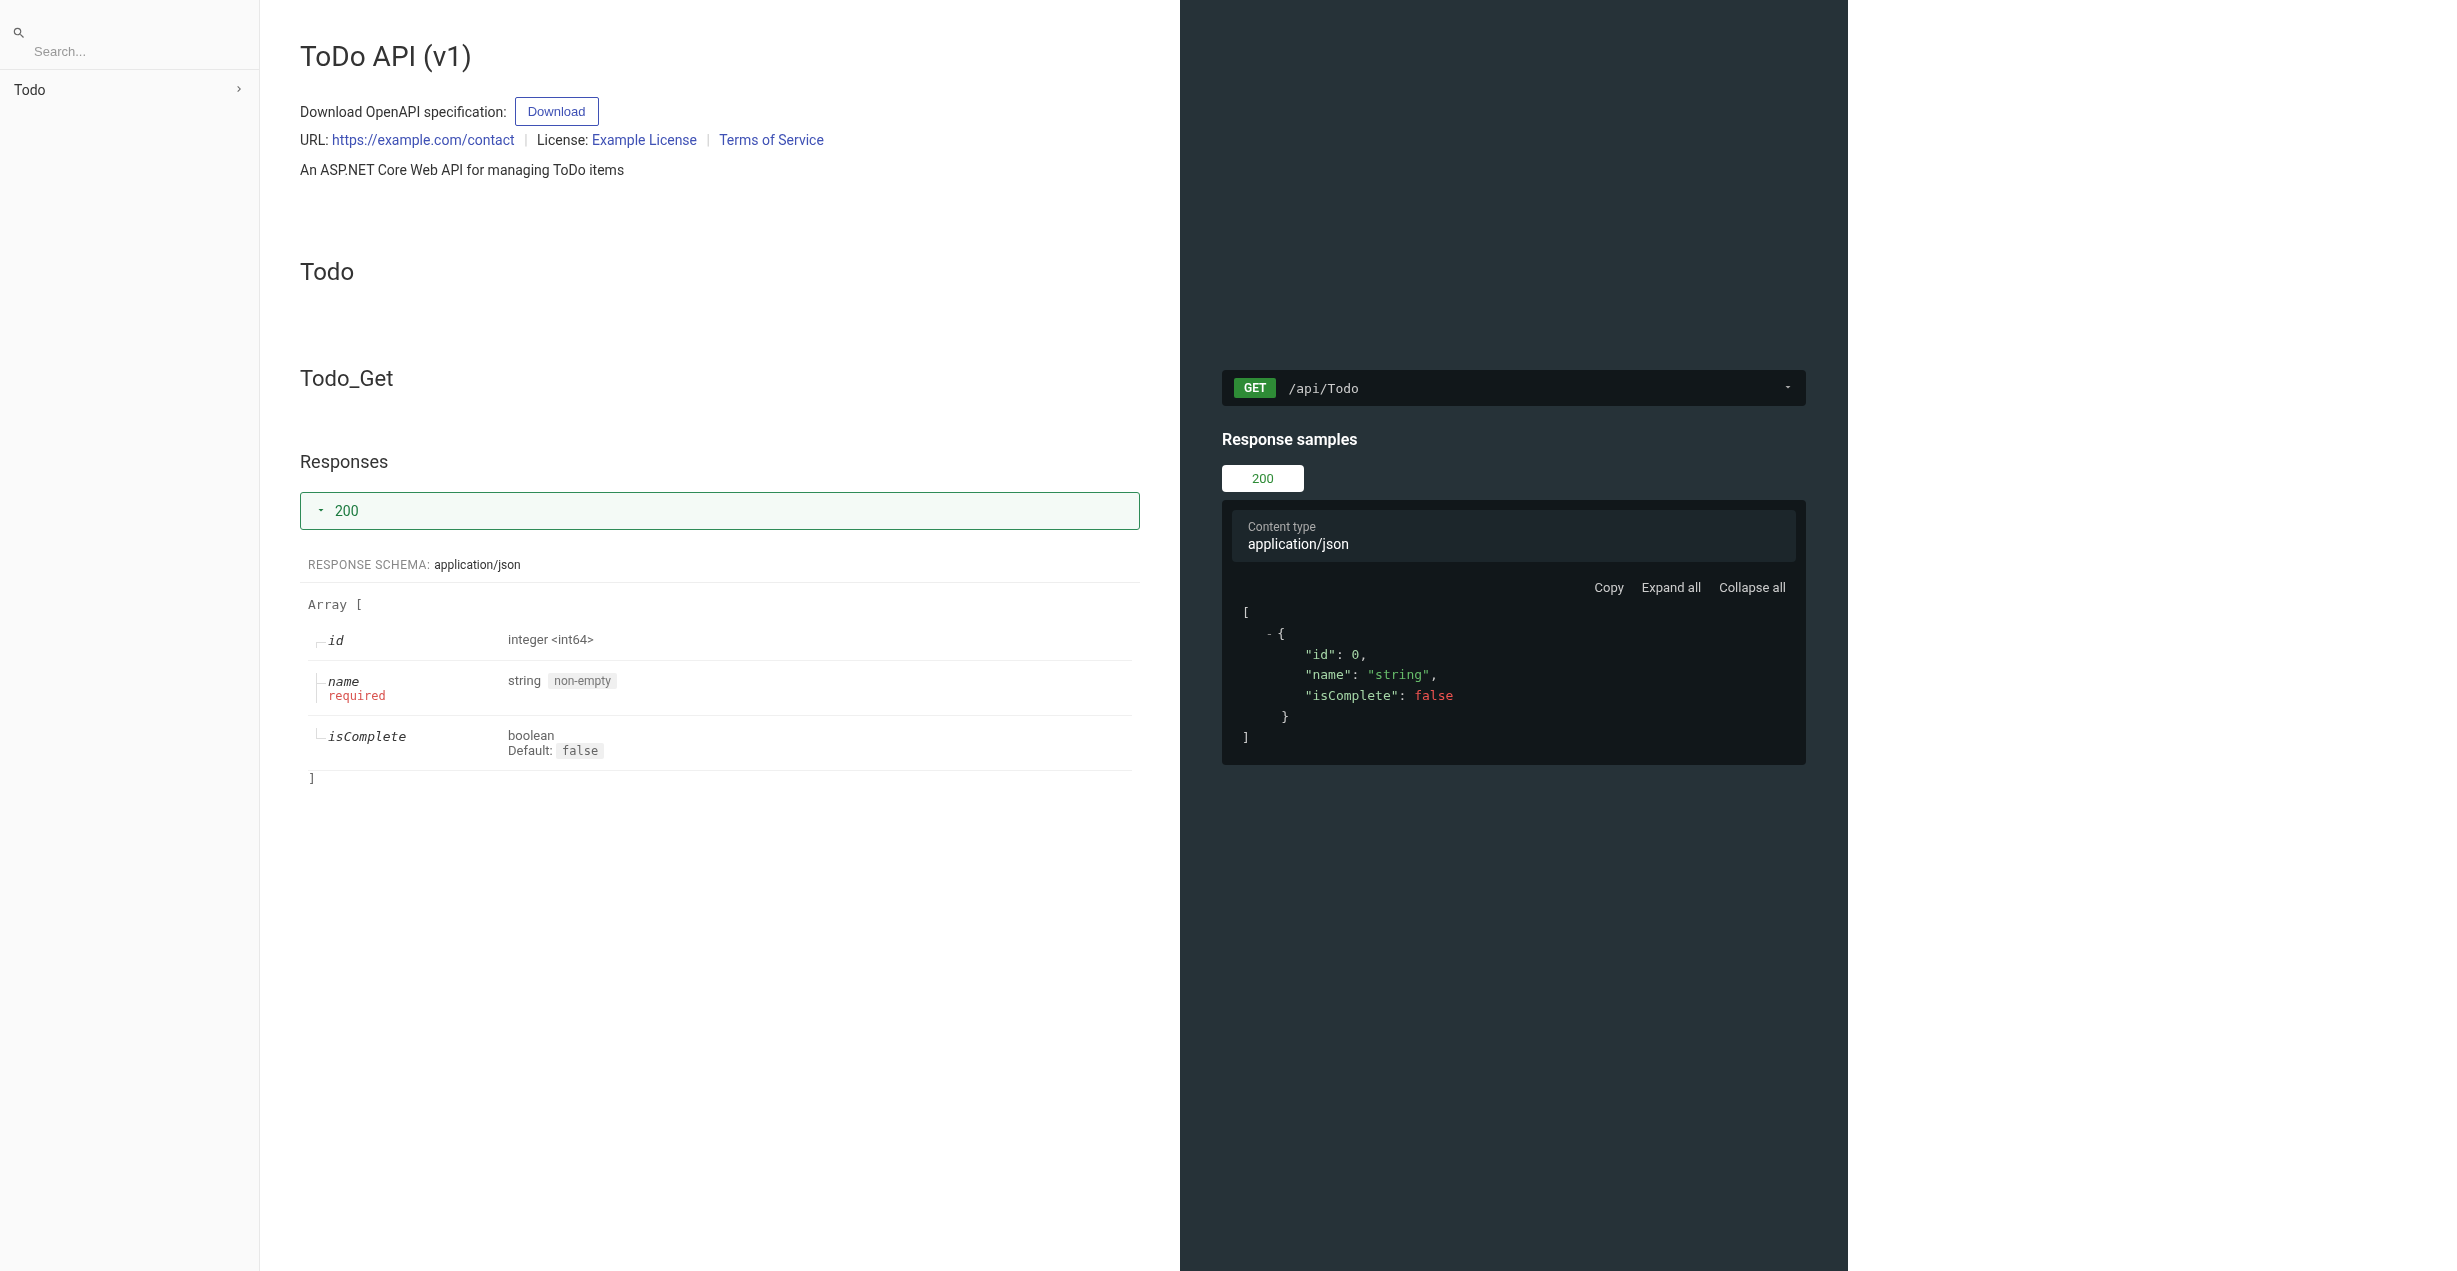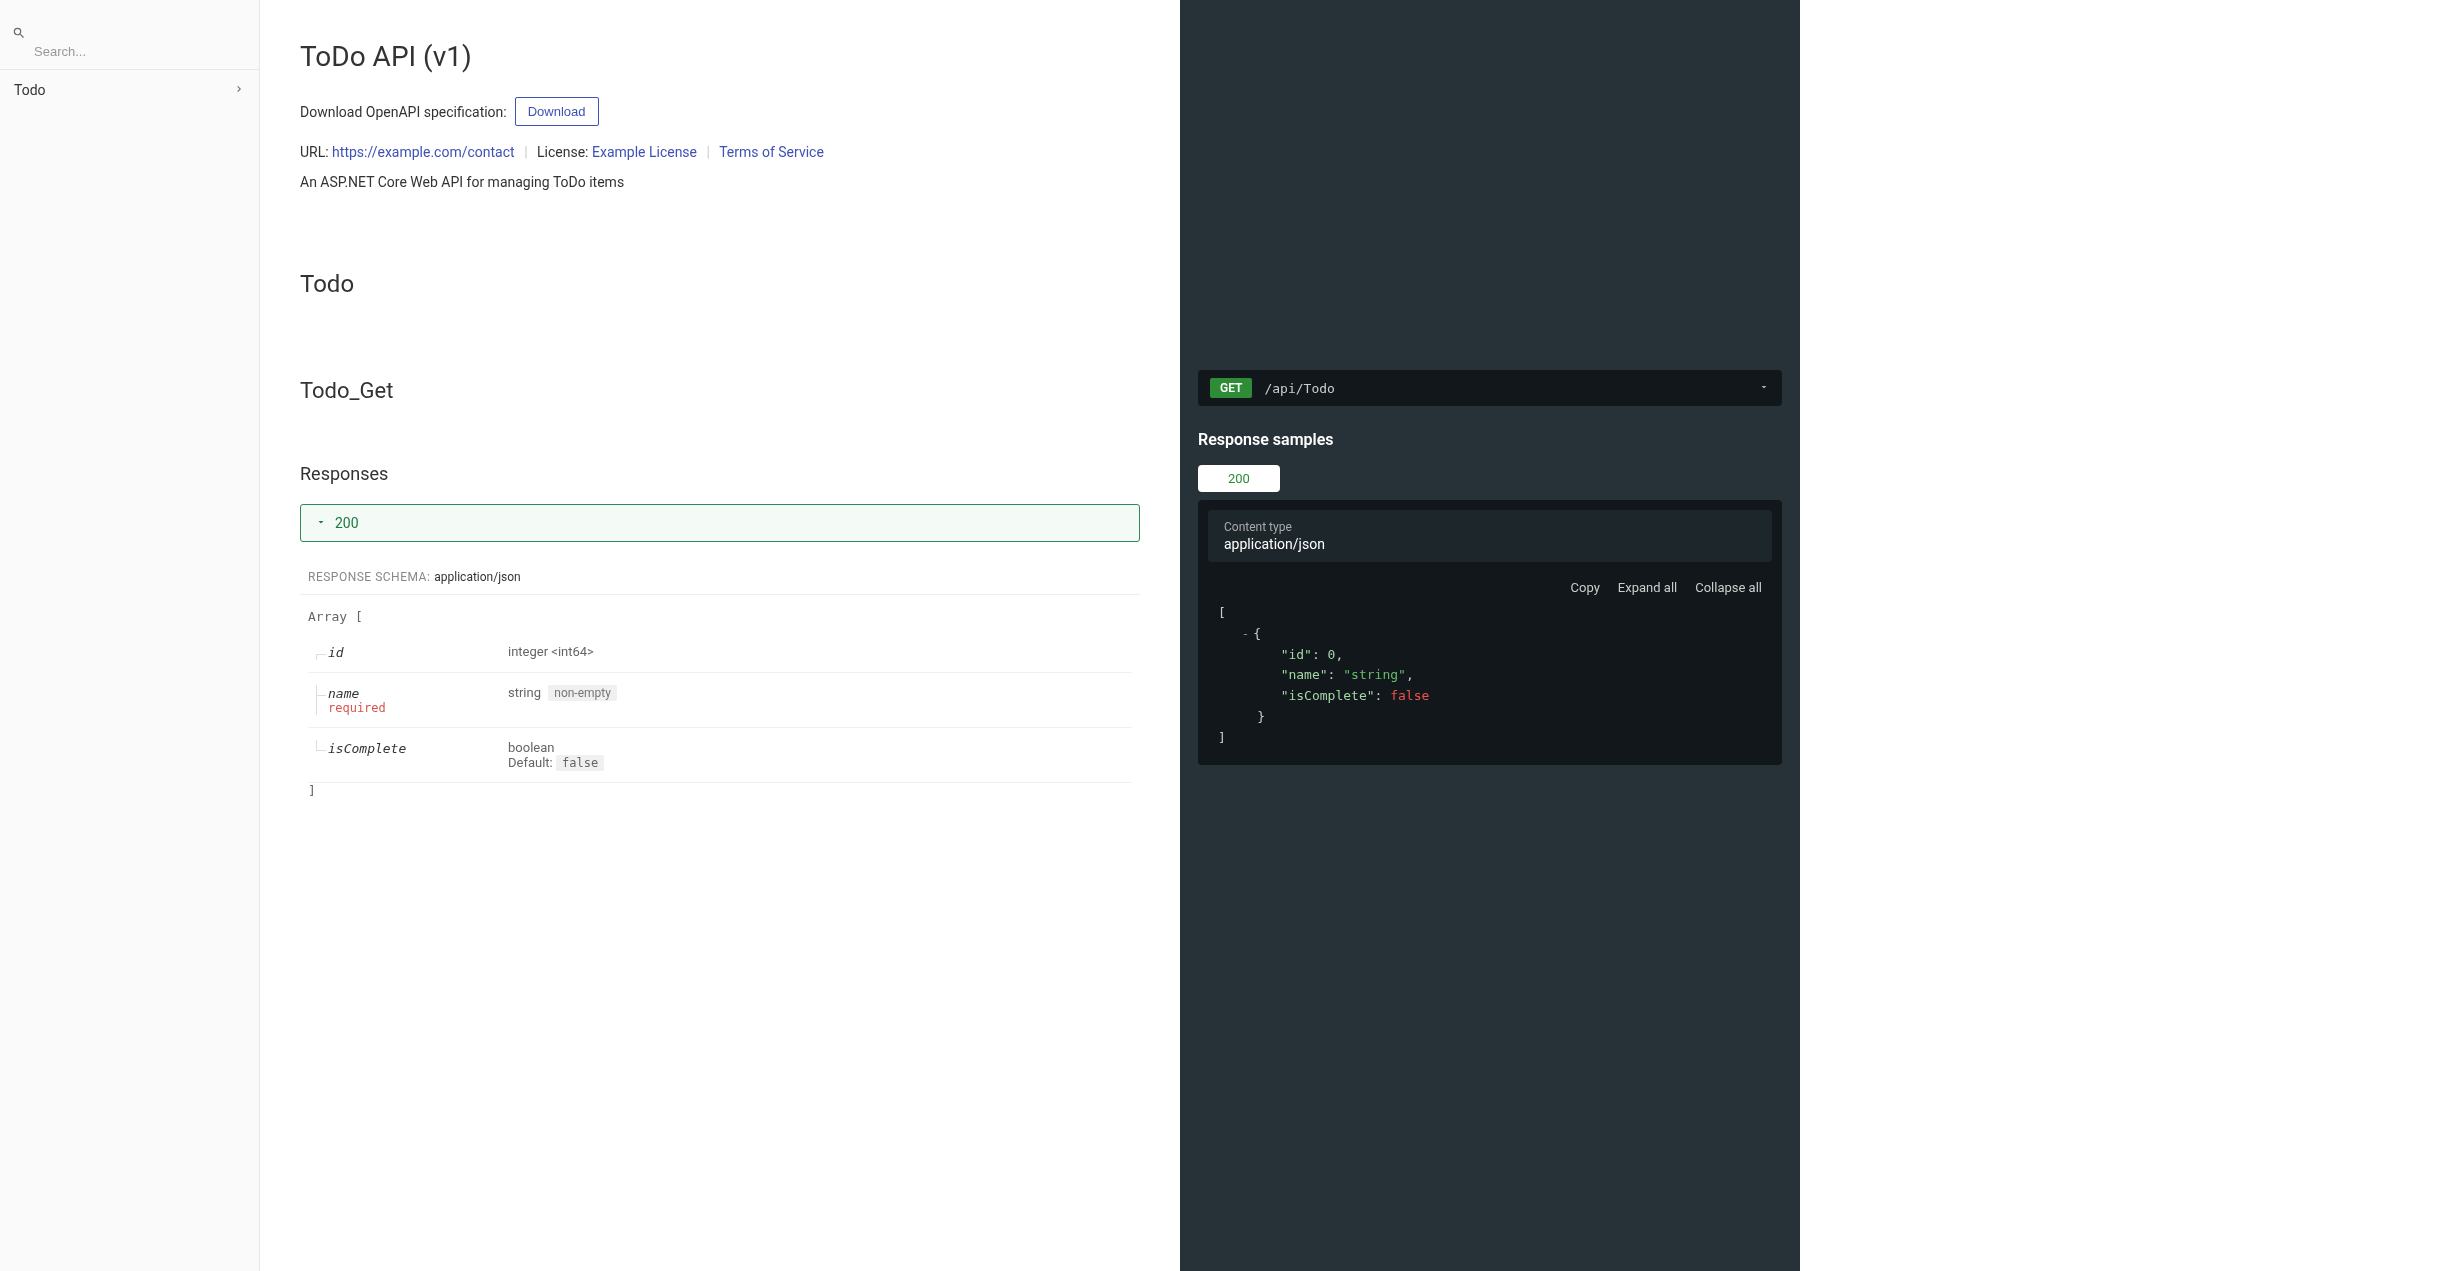--- a/index.html
+++ b/index.html
@@ -61,21 +61,21 @@
   padding: 40px 40px 40px 40px;
   max-width: 920px;
 }
 .content h1 {
   font-size: 28px;
   font-weight: 400;
   margin-bottom: 24px;
   color: #333;
 }
 .spec-row {
-  margin-bottom: 18px;
+  margin-bottom: 6px;
   font-size: 14px;
   display: flex;
   align-items: center;
   gap: 8px;
 }
 .download-btn {
   border: 1px solid #3f51b5;
   color: #3f51b5;
   background: #fff;
   padding: 6px 12px;
@@ -193,24 +193,24 @@
 .prop-default-val {
   background: #f0f0f0;
   font-family: Menlo, Consolas, monospace;
   font-size: 12px;
   padding: 1px 6px;
   border-radius: 2px;
 }
 
 
 .right {
-  width: 620px;
+  width: 668px;
   background: #263238;
   color: #ddd;
-  padding: 40px 18px;
+  padding: 40px 42px;
   display: flex;
   flex-direction: column;
 }
 .right-spacer { height: 330px; }
 .endpoint-bar {
   background: #11171a;
   border-radius: 4px;
   display: flex;
   align-items: center;
   padding: 8px 12px;

